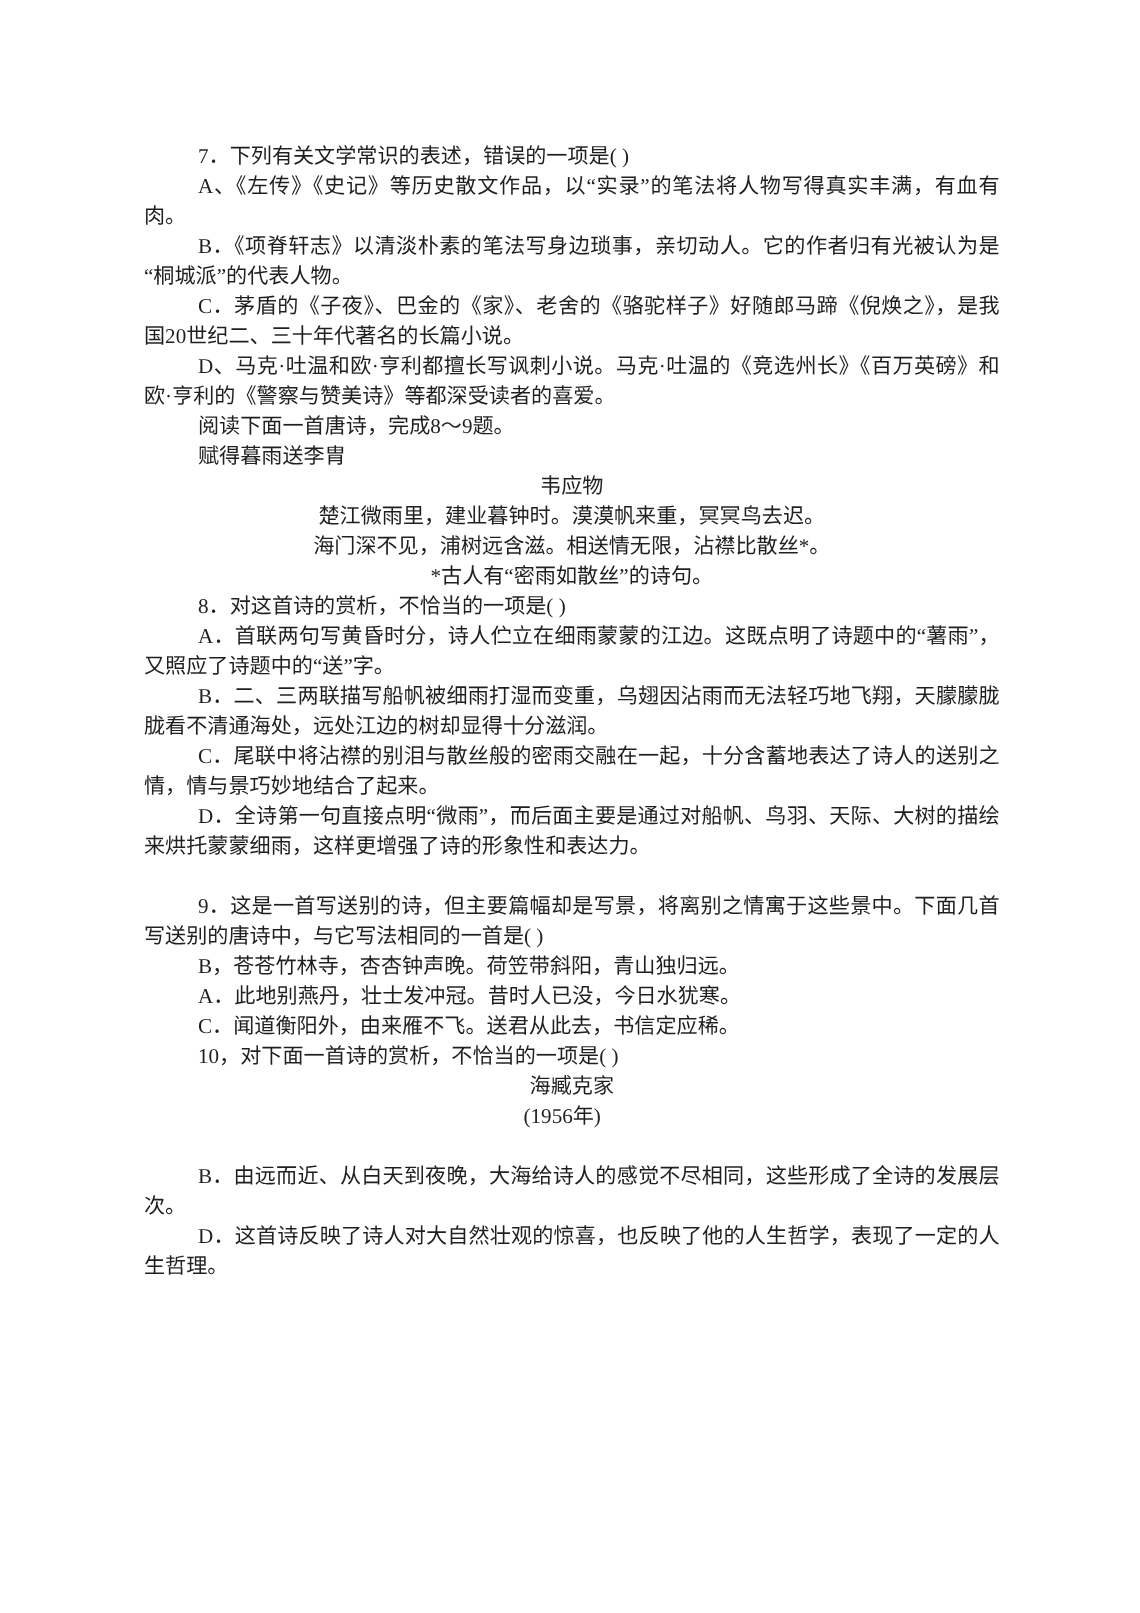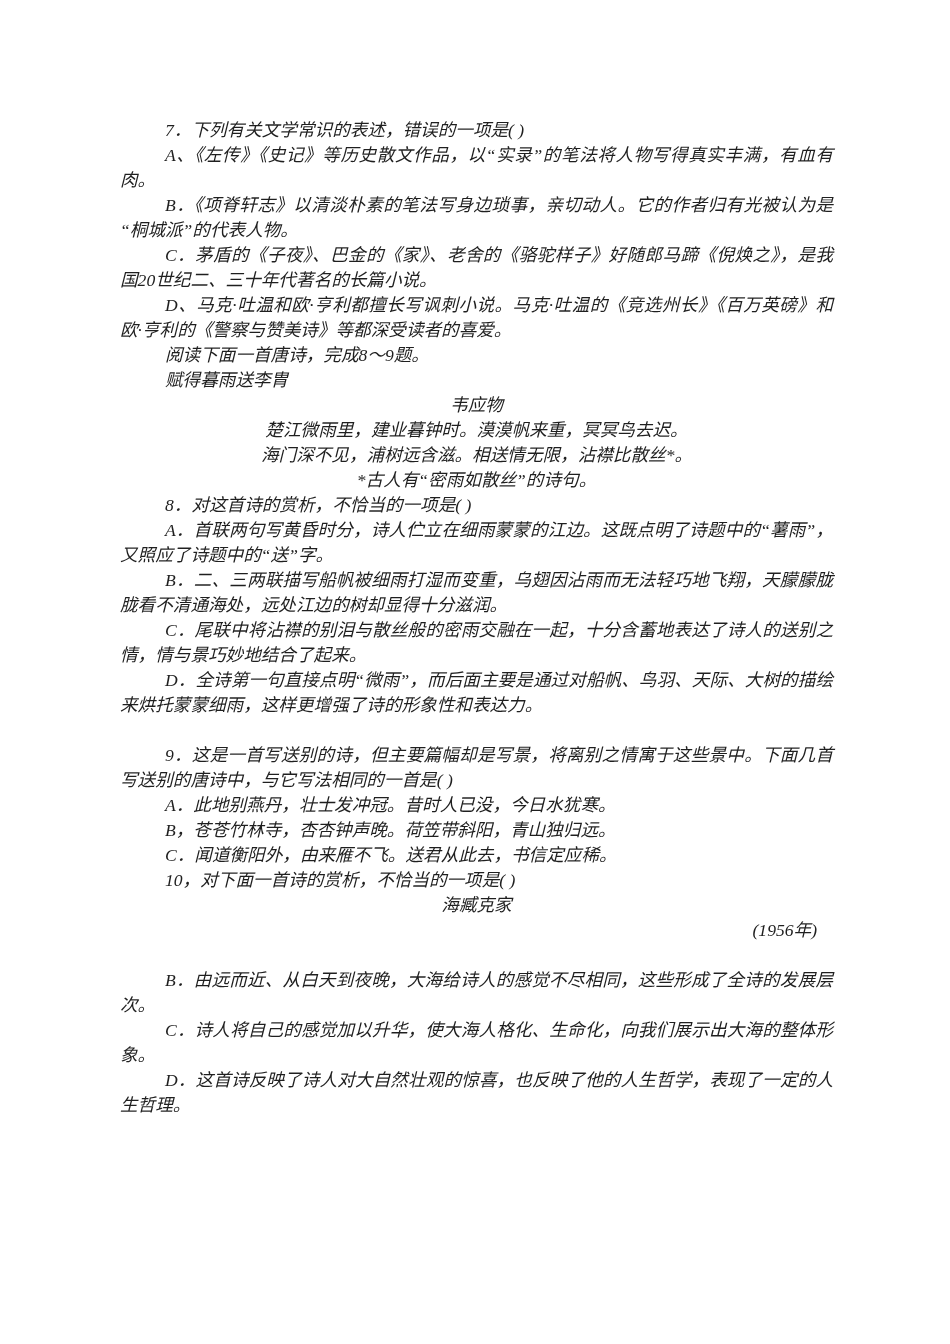--- a/index.html
+++ b/index.html
@@ -17,33 +17,32 @@
   .doc {
     position: absolute;
     left: 120px;
     top: 118px;
     width: 713px;
     font-family: "Liberation Serif", "DejaVu Serif", serif;
     font-size: 17.6px;
     line-height: 25px;
     color: #1f1f1f;
     text-align: justify;
-    font-style: italic;
   }
   .doc p {
     margin: 0;
     padding: 0;
     text-indent: 45px;
   }
   .doc p.center {
     text-align: center;
     text-indent: 0;
   }
   .doc p.right-line {
-    text-align: right;
+    text-align: center;
     text-indent: 0;
     padding-right: 16px;
   }
   .spacer {
     height: 25px;
   }
 </style>
 </head>
 <body>
 
@@ -72,29 +71,28 @@
       <p>A．首联两句写黄昏时分，诗人伫立在细雨蒙蒙的江边。这既点明了诗题中的“薯雨”，又照应了诗题中的“送”字。</p>
       <p>B．二、三两联描写船帆被细雨打湿而变重，乌翅因沾雨而无法轻巧地飞翔，天朦朦胧胧看不清通海处，远处江边的树却显得十分滋润。</p>
       <p>C．尾联中将沾襟的别泪与散丝般的密雨交融在一起，十分含蓄地表达了诗人的送别之情，情与景巧妙地结合了起来。</p>
       <p>D．全诗第一句直接点明“微雨”，而后面主要是通过对船帆、鸟羽、天际、大树的描绘来烘托蒙蒙细雨，这样更增强了诗的形象性和表达力。</p>
     </section>
 
     <div class="spacer"></div>
 
     <section>
       <p>9．这是一首写送别的诗，但主要篇幅却是写景，将离别之情寓于这些景中。下面几首写送别的唐诗中，与它写法相同的一首是( )</p>
+      <p>B，苍苍竹林寺，杏杏钟声晚。荷笠带斜阳，青山独归远。</p>
       <p>A．此地别燕丹，壮士发冲冠。昔时人已没，今日水犹寒。</p>
-      <p>B，苍苍竹林寺，杏杏钟声晚。荷笠带斜阳，青山独归远。</p>
       <p>C．闻道衡阳外，由来雁不飞。送君从此去，书信定应稀。</p>
     </section>
 
     <section>
       <p>10，对下面一首诗的赏析，不恰当的一项是( )</p>
       <p class="center">海臧克家</p>
       <p class="right-line">(1956年)</p>
       <div class="spacer"></div>
       <p>B．由远而近、从白天到夜晚，大海给诗人的感觉不尽相同，这些形成了全诗的发展层次。</p>
-      <p>C．诗人将自己的感觉加以升华，使大海人格化、生命化，向我们展示出大海的整体形象。</p>
       <p>D．这首诗反映了诗人对大自然壮观的惊喜，也反映了他的人生哲学，表现了一定的人生哲理。</p>
     </section>
 
   </div>
 </div>
 
 </body></html>

